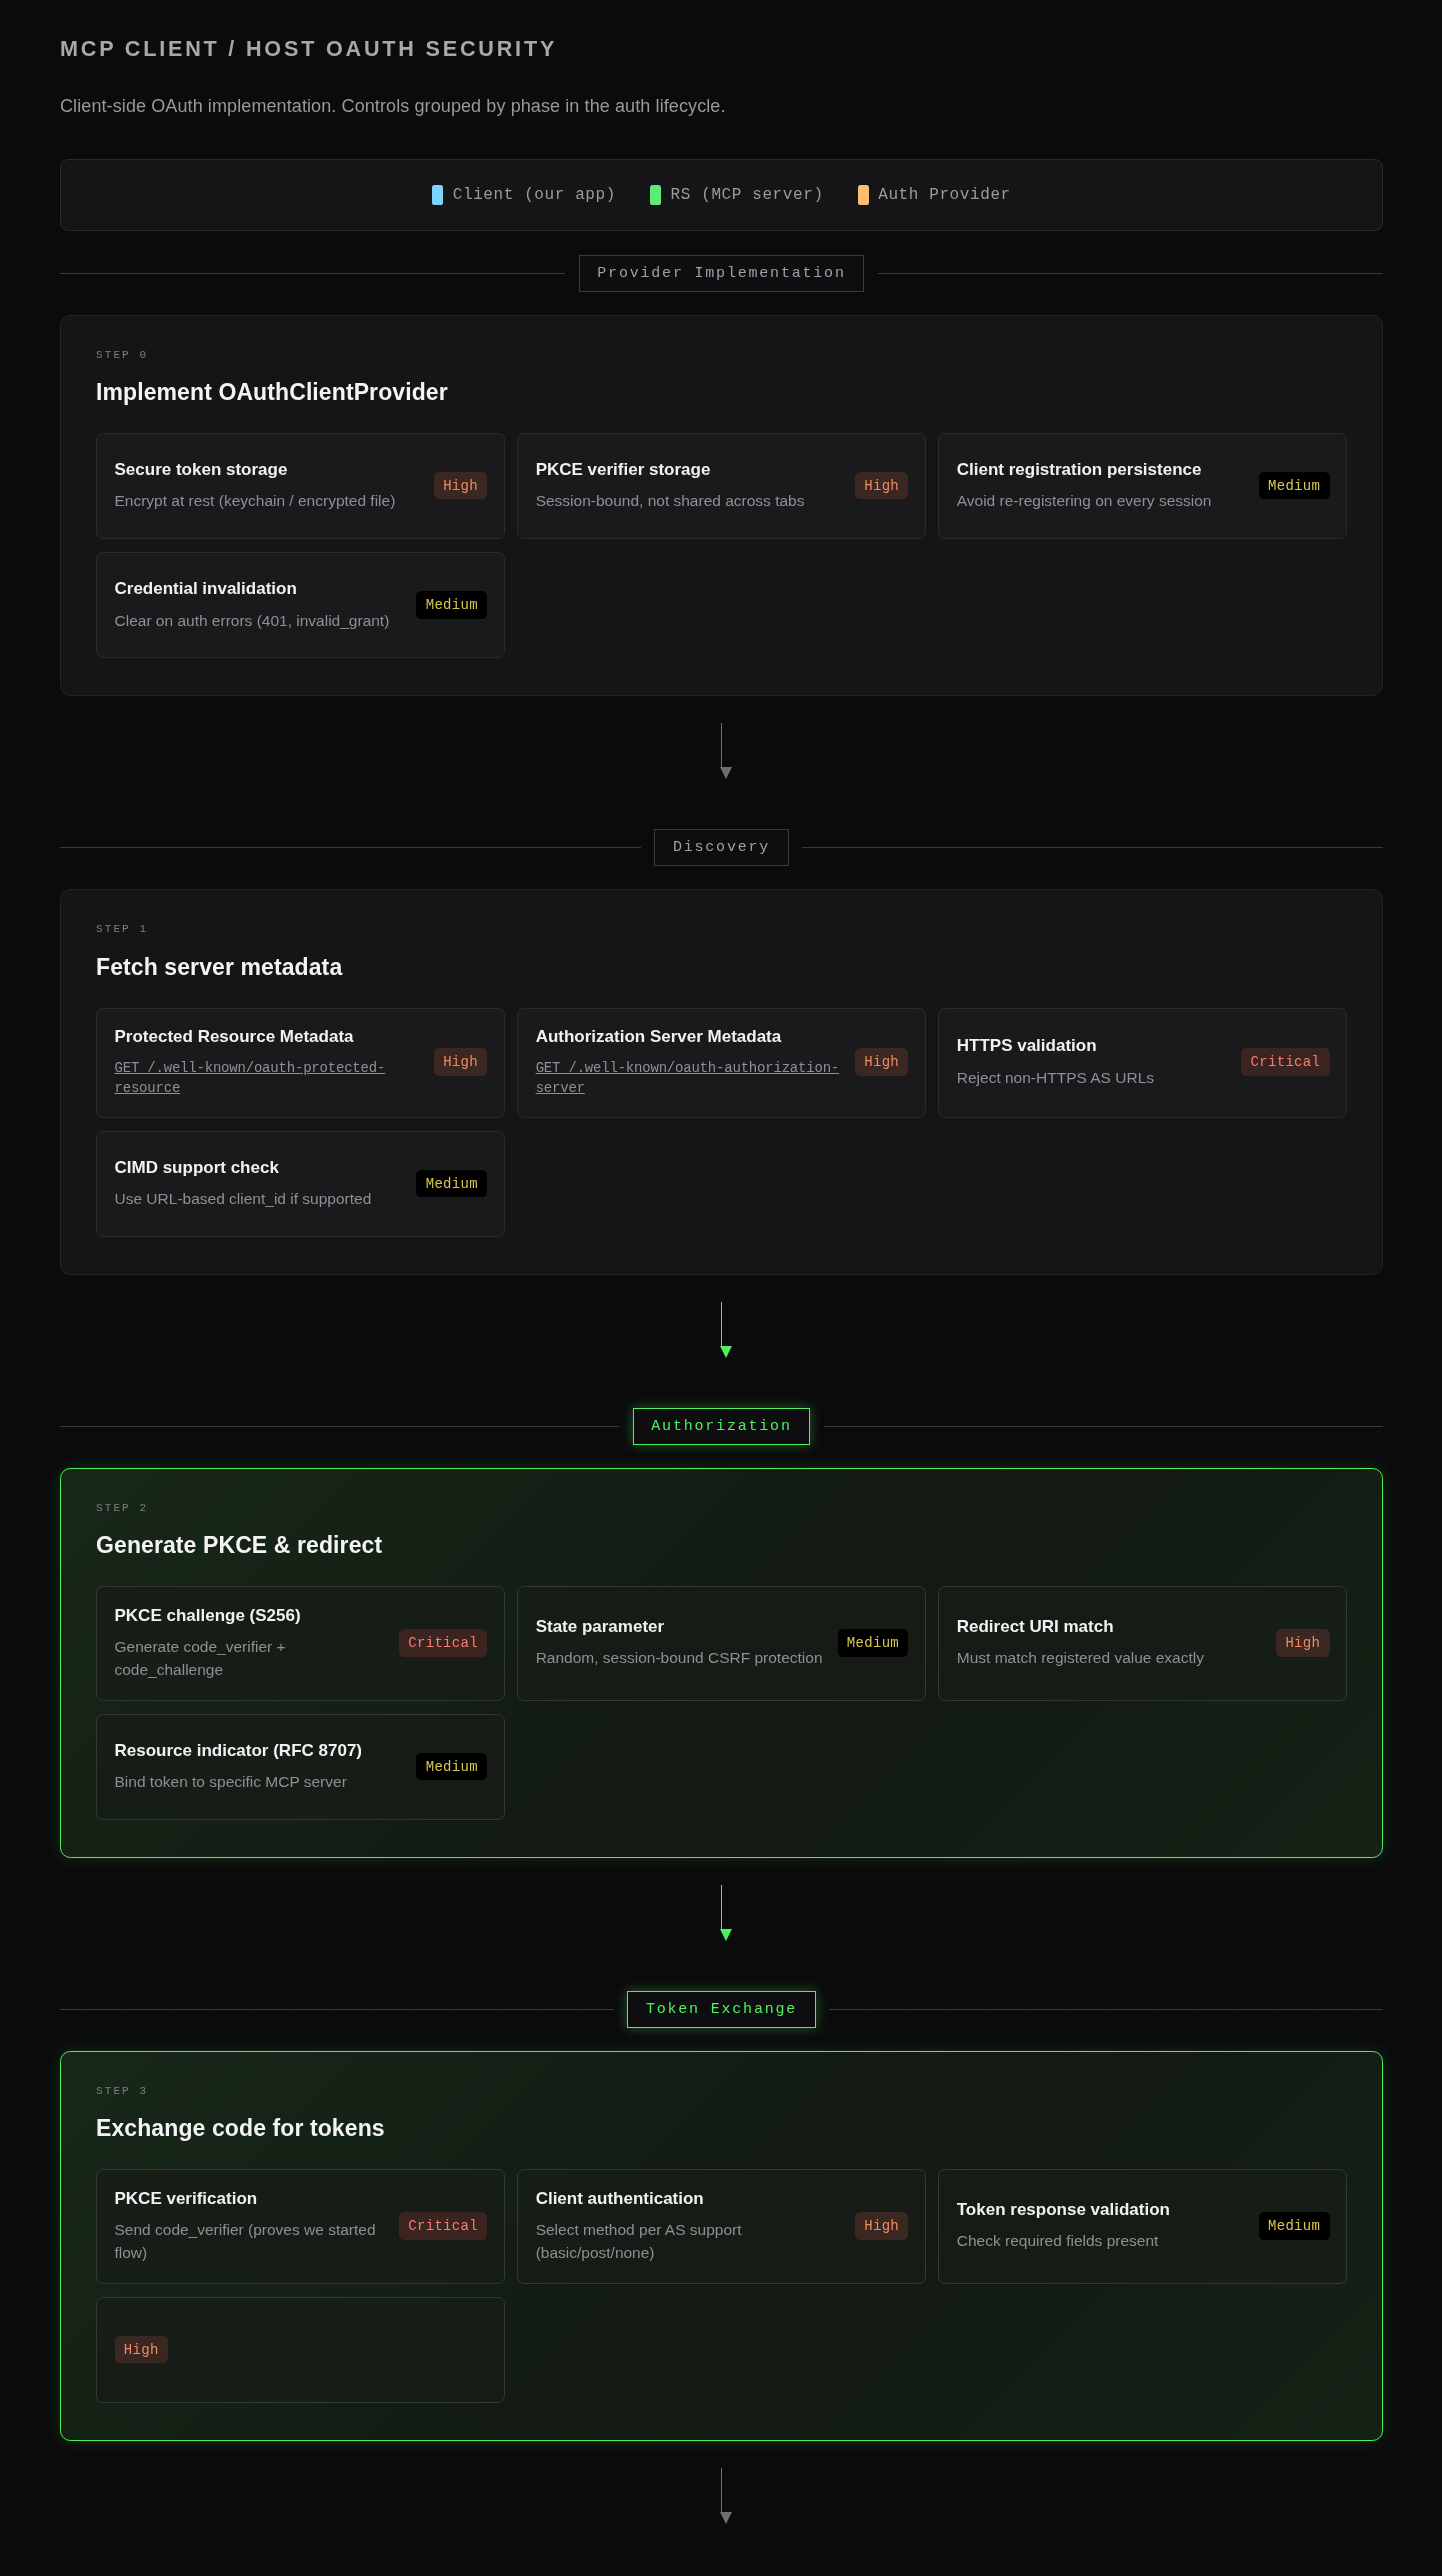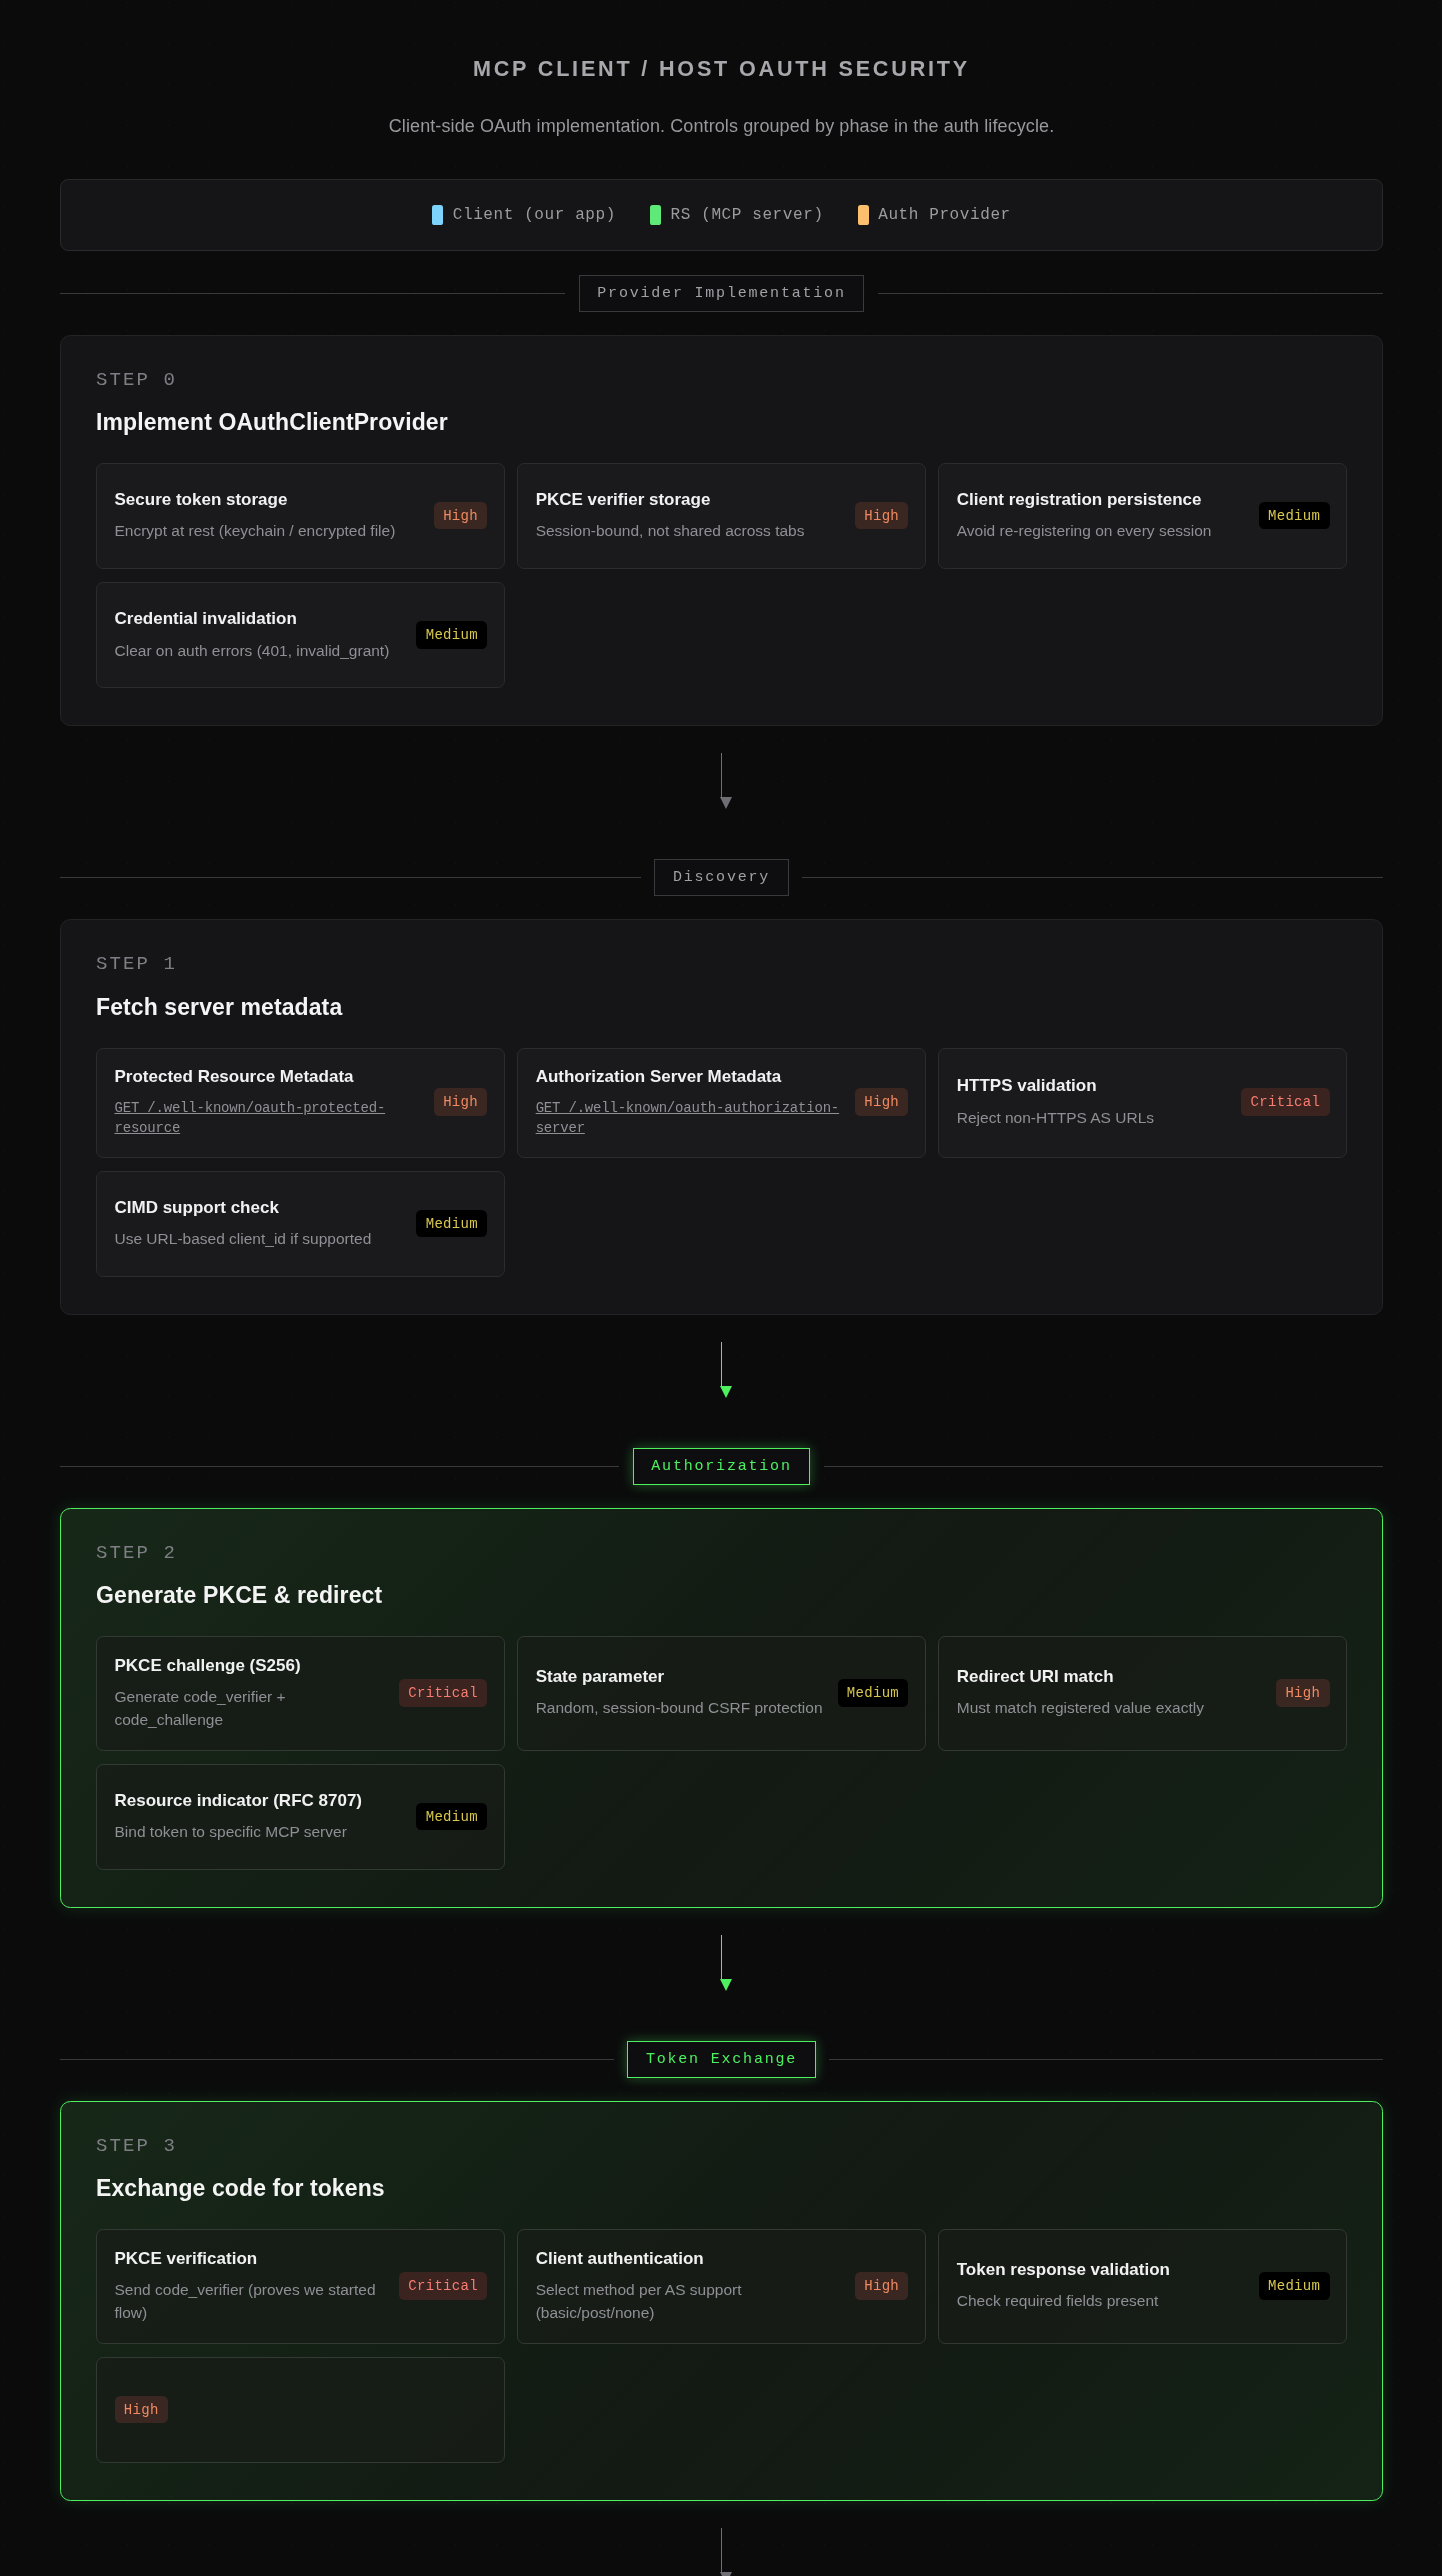--- a/index.html
+++ b/index.html
@@ -16,21 +16,21 @@
     background-color:#0b0b0c;
     background-image:
       radial-gradient(circle, rgba(255,255,255,0.045) 0.8px, transparent 0.9px);
     background-size:41px 41px;
     background-position:25px 23px;
   }
 
   .page { width:1443px; margin:0 auto; padding:0 60px; }
 
   
-  .hdr { padding-top:56px; text-align:center; }
+  .hdr { padding-top:36px; }
   .hdr-title {
     font-size:21.6px;
     font-weight:700;
     letter-spacing:2.8px;
     color:#a8a8ac;
     text-transform:uppercase;
   }
   .hdr-sub {
     margin-top:34px;
     font-size:18px;
@@ -92,21 +92,21 @@
   }
   .panel.hl {
     border:1.5px solid #4ef05f;
     background:
       linear-gradient(135deg, rgba(78,240,95,0.085) 0%, rgba(78,240,95,0.02) 55%, rgba(78,240,95,0.06) 100%),
       #111511;
     box-shadow:0 0 17.5px rgba(78,240,95,0.14);
   }
   .step-eyebrow {
     font-family:"Liberation Mono", monospace;
-    font-size:19px;
+    font-size:11px;
     letter-spacing:2.1px;
     color:#7e7e85;
   }
   .step-title {
     margin-top:18.5px;
     font-size:23px;
     font-weight:700;
     color:#f4f4f5;
     letter-spacing:0.1px;
   }

